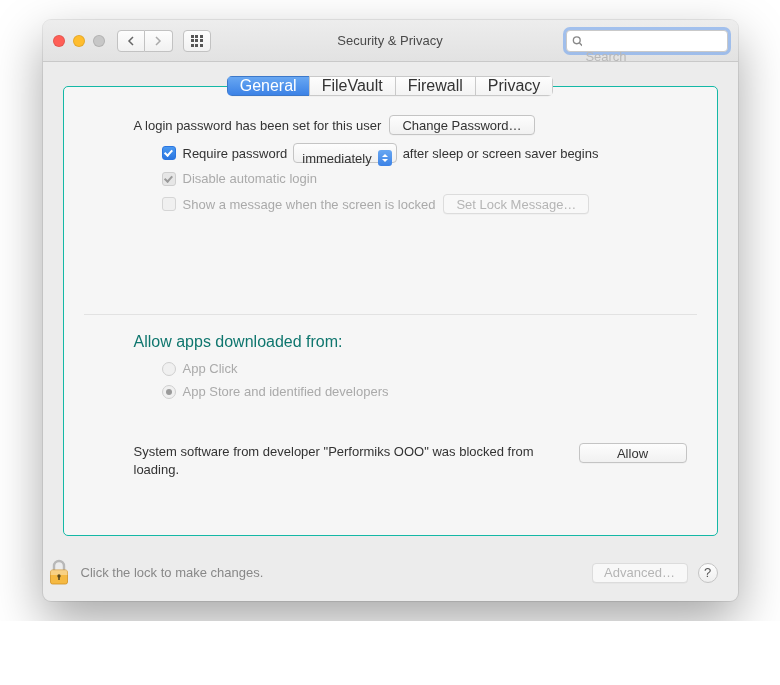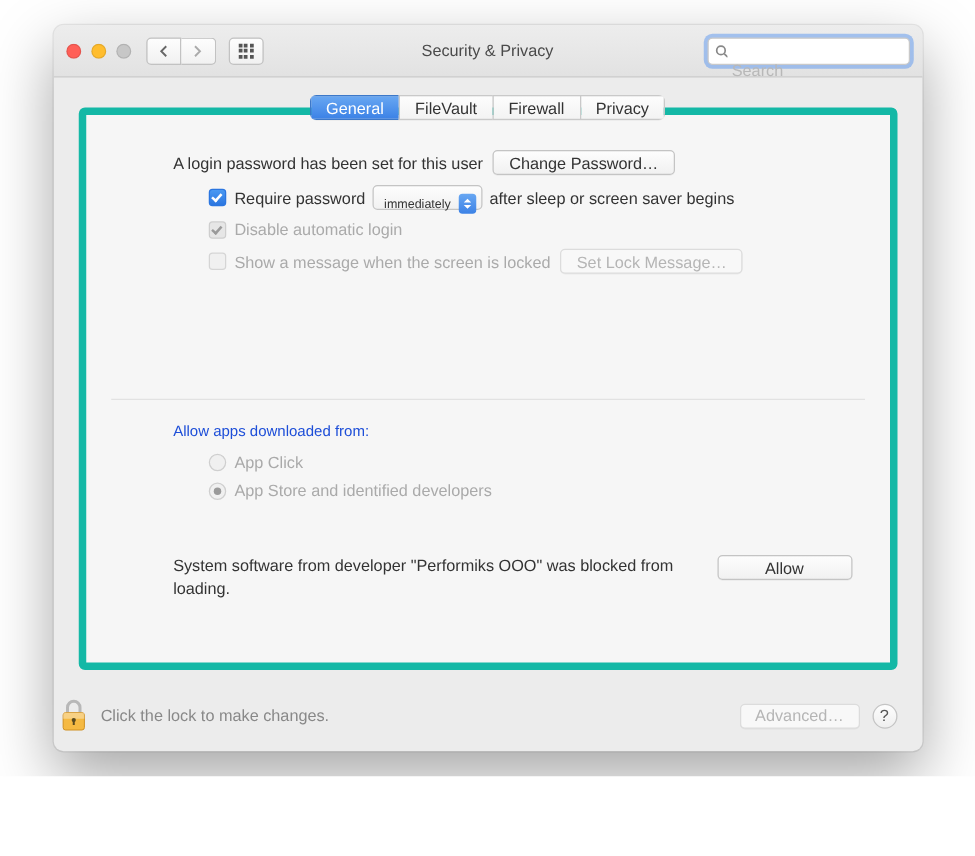--- a/index.html
+++ b/index.html
@@ -135,39 +135,39 @@
     }
     .tabs {
       display: flex;
       border-radius: 5px;
       overflow: hidden;
       box-shadow: 0 0.5px 0 rgba(0,0,0,0.05);
     }
     .tab {
       height: 20px;
       padding: 0 12px;
-      font-size: 13px;
+      font-size: 16px;
       background: linear-gradient(#fdfdfd, #f3f3f3);
       border: 1px solid #c9c9c9;
       border-right: none;
       display: flex;
       align-items: center;
       color: #333;
       cursor: pointer;
     }
     .tab:last-child { border-right: 1px solid #c9c9c9; }
     .tab.active {
       background: linear-gradient(#68a7f2, #3c82e6);
       color: #fff;
       border-color: #3c78c9;
     }
     .panel {
       margin-top: -10px;
       background: #f6f6f6;
-      border: 6px solid #14b8a6;
+      border: 1px solid #14b8a6;
       border-radius: 5px;
       padding: 28px 20px 22px 20px;
       min-height: 450px;
       position: relative;
     }
     .row {
       font-size: 13px;
       color: #333;
       display: flex;
       align-items: center;
@@ -193,21 +193,21 @@
       color: #b5b5b5;
       border-color: #dcdcdc;
       background: #f8f8f8;
     }
     .mac-select {
       height: 20px;
       padding: 10px 4px 0 8px;
       background: linear-gradient(#fdfdfd, #f1f1f1);
       border: 1px solid #c4c4c4;
       border-radius: 4px;
-      font-size: 10px;
+      font-size: 13px;
       color: #333;
       display: inline-flex;
       align-items: center;
       cursor: pointer;
     }
     .mac-select .arrows {
       width: 14px;
       height: 16px;
       background: linear-gradient(#68a7f2, #3c82e6);
       border-radius: 3px;
@@ -262,22 +262,22 @@
     .checkbox.disabled.checked::after {
       border-color: #9a9a9a;
     }
     .disabled-text { color: #aaaaaa; }
     .divider {
       border: none;
       border-top: 1px solid #e2e2e2;
       margin: 22px 0 18px 0;
     }
     .section-label {
-      font-size: 12px;
-      color: #1d4ed8;
+      font-size: 16px;
+      color: #0f766e;
       padding-left: 50px;
       margin-bottom: 10px;
     }
     .radio {
       width: 14px;
       height: 14px;
       border-radius: 50%;
       border: 1px solid #cfcfcf;
       background: #f0f0f0;
       margin-right: 7px;

